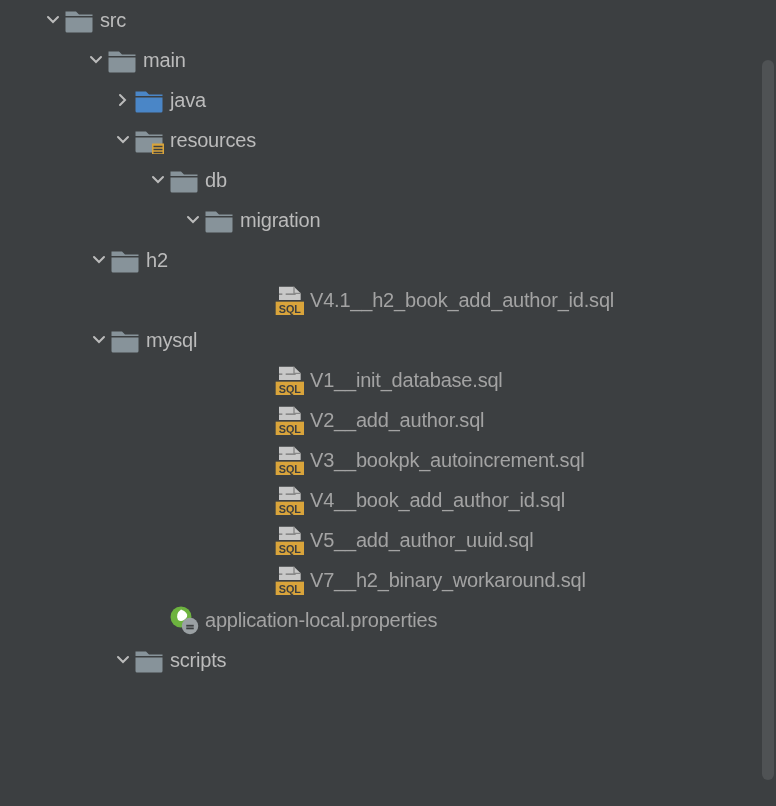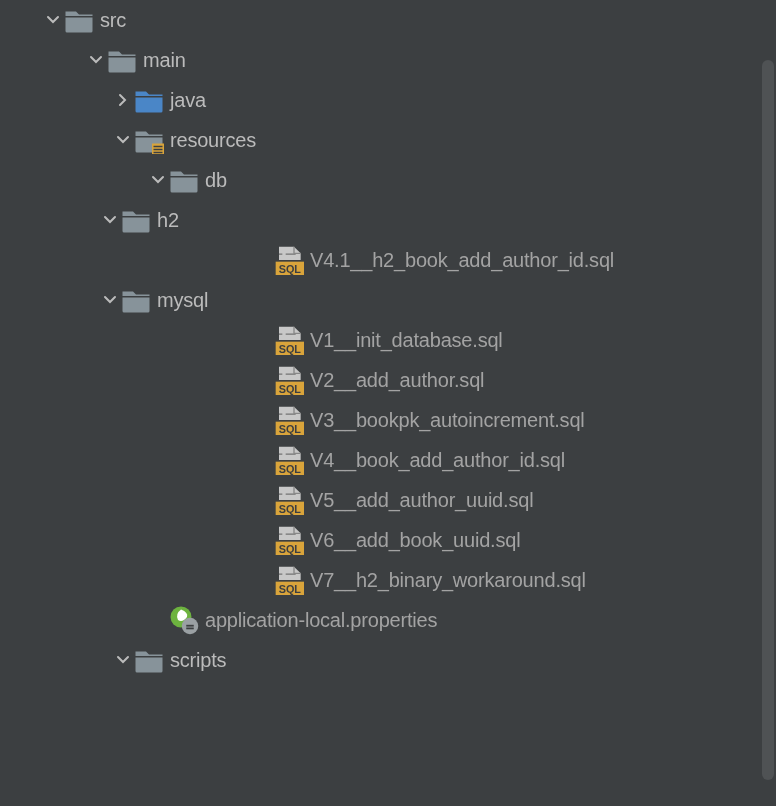--- a/index.html
+++ b/index.html
@@ -19,21 +19,21 @@
       align-items: center;
       height: 40px;
       cursor: pointer;
       white-space: nowrap;
     }
     .indent-0 { padding-left: 42px; text-align: right; }
     .indent-1 { padding-left: 77px; margin-left: 8px; }
     .indent-2 { padding-left: 112px; align-items: center; }
     .indent-3 { padding-left: 147px; }
     .indent-4 { padding-left: 182px; }
-    .indent-5 { padding-left: 88px; margin-left: 11px; }
+    .indent-5 { padding-left: 88px; }
     .indent-6 { padding-left: 252px; }
     .arrow {
       width: 22px;
       height: 22px;
       display: inline-flex;
       align-items: center;
       justify-content: center;
       flex-shrink: 0;
     }
     .arrow svg { width: 16px; height: 16px; }
@@ -176,20 +176,33 @@
         </svg>
       </span>
     <span class="icon">
         <svg viewBox="0 0 20 18">
           <use href="#folder"></use>
         </svg>
       </span>
     <span class="label">db</span>
   </div>
 
+  <div class="row indent-4">
+    <span class="arrow">
+        <svg viewBox="0 0 16 16">
+          <use href="#chev-down"></use>
+        </svg>
+      </span>
+    <span class="icon">
+        <svg viewBox="0 0 20 18">
+          <use href="#folder"></use>
+        </svg>
+      </span>
+    <span class="label">migration</span>
+  </div>
 
   <div class="row indent-5">
     <span class="arrow">
         <svg viewBox="0 0 16 16">
           <use href="#chev-down"></use>
         </svg>
       </span>
     <span class="icon">
         <svg viewBox="0 0 20 18">
           <use href="#folder"></use>
@@ -283,33 +296,20 @@
         <svg viewBox="0 0 16 16">
           <use href="#chev-right"></use>
         </svg>
       </span>
     <span class="icon">
         <svg viewBox="0 0 18 18">
           <use href="#sql-file"></use>
         </svg>
       </span>
     <span class="label linked">V5__add_author_uuid.sql</span>
-  </div>
-  <div class="row indent-6">
-    <span class="arrow spacer">
-        <svg viewBox="0 0 16 16">
-          <use href="#chev-right"></use>
-        </svg>
-      </span>
-    <span class="icon">
-        <svg viewBox="0 0 18 18">
-          <use href="#sql-file"></use>
-        </svg>
-      </span>
-    <span class="label linked">V6__add_book_uuid.sql</span>
   </div>
   <div class="row indent-6">
     <span class="arrow spacer">
         <svg viewBox="0 0 16 16">
           <use href="#chev-right"></use>
         </svg>
       </span>
     <span class="icon">
         <svg viewBox="0 0 18 18">
           <use href="#sql-file"></use>

